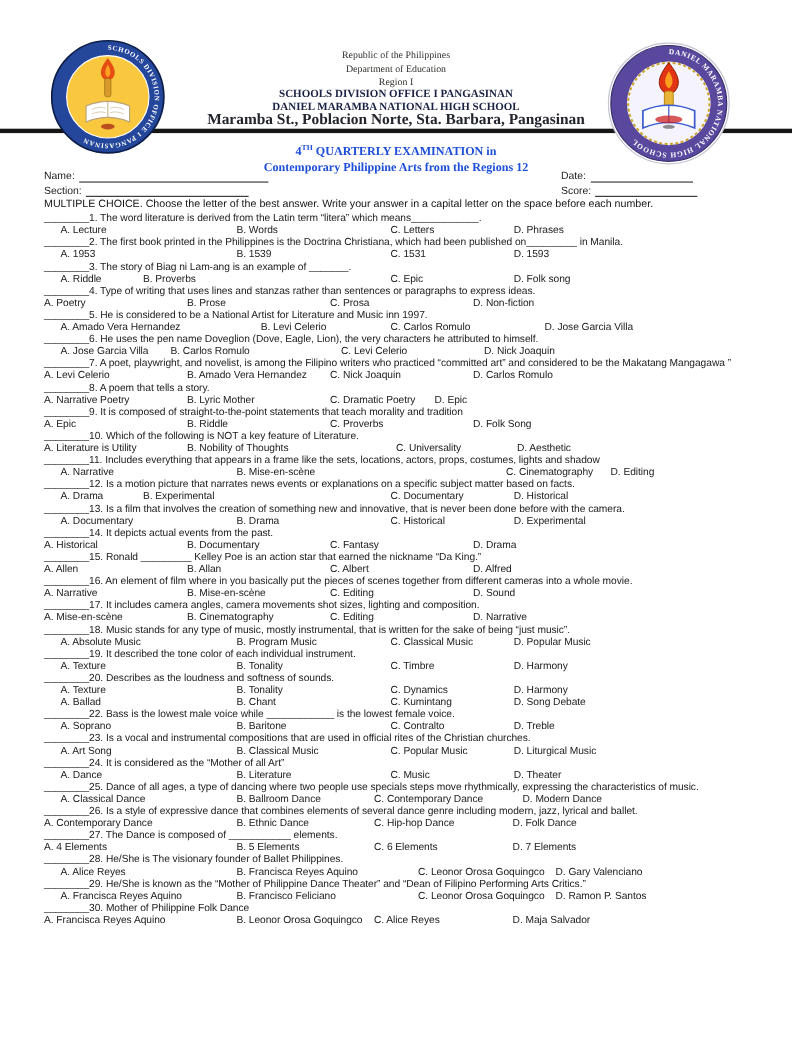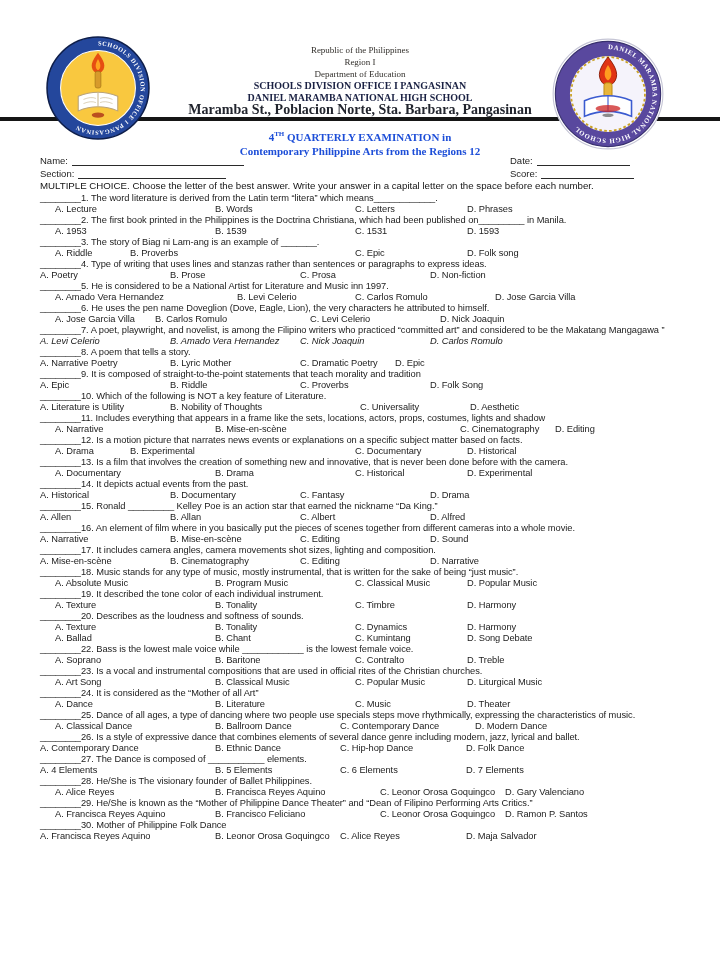--- a/index.html
+++ b/index.html
@@ -89,22 +89,22 @@
       <rect x="46.4" y="40" width="7.2" height="17" rx="2.4" fill="#e8b53a" stroke="#b8860b" stroke-width="0.8"></rect>
       <path d="M29,56 Q50,47 71,56 L71,70 Q50,61 29,70 Z" fill="#ffffff" stroke="#3b5bd0" stroke-width="1.4"></path>
       <line x1="50" y1="51" x2="50" y2="65" stroke="#3b5bd0" stroke-width="1"></line>
       <ellipse cx="50" cy="63" rx="11" ry="3.2" fill="#cc2222" opacity="0.75"></ellipse>
       <ellipse cx="50" cy="69" rx="5" ry="1.6" fill="#444444" opacity="0.6"></ellipse>
     </svg>
   </div>
 
   <div class="hdr-center">
     <div class="hdr-line">Republic of the Philippines</div>
+    <div class="hdr-line">Department of Education</div>
     <div class="hdr-line">Region I</div>
-    <div class="hdr-line">Department of Education</div>
     <div class="hdr-line bold-caps">SCHOOLS DIVISION OFFICE I PANGASINAN</div>
     <div class="hdr-line bold-caps">DANIEL MARAMBA NATIONAL HIGH SCHOOL</div>
     <div class="hdr-line bold-addr">Maramba St., Poblacion Norte, Sta. Barbara, Pangasinan</div>
   </div>
 
   <div class="divider"></div>
 
   <div class="title-block">
     <div class="title-l1"><span>4</span><sup>TH</sup><span> QUARTERLY EXAMINATION in</span></div>
     <div class="title-l2">Contemporary Philippine Arts from the Regions 12</div>
@@ -185,21 +185,21 @@
         <div class="qtext">________6. He uses the pen name Doveglion (Dove, Eagle, Lion), the very characters he attributed to himself.</div>
         <div class="optrow" style="grid-template-columns: 100px 155px 130px 1fr; padding-left: 15px;">
           <span>A. Jose Garcia Villa</span>
           <span>B. Carlos Romulo</span>
           <span>C. Levi Celerio</span>
           <span>D. Nick Joaquin</span>
         </div>
       </div>
       <div class="question">
         <div class="qtext">________7. A poet, playwright, and novelist, is among the Filipino writers who practiced “committed art” and considered to be the Makatang Mangagawa ”</div>
-        <div class="optrow" style="grid-template-columns: 130px 130px 130px 1fr; padding-left: 0px; font-style: italic;">
+        <div class="optrow" style="grid-template-columns: 130px 130px 130px 1fr; padding-left: 0px;">
           <span>A. Levi Celerio</span>
           <span>B. Amado Vera Hernandez</span>
           <span>C. Nick Joaquin</span>
           <span>D. Carlos Romulo</span>
         </div>
       </div>
       <div class="question">
         <div class="qtext">________8. A poem that tells a story.</div>
         <div class="optrow" style="grid-template-columns: 130px 130px 95px 1fr; padding-left: 0px;">
           <span>A. Narrative Poetry</span>

